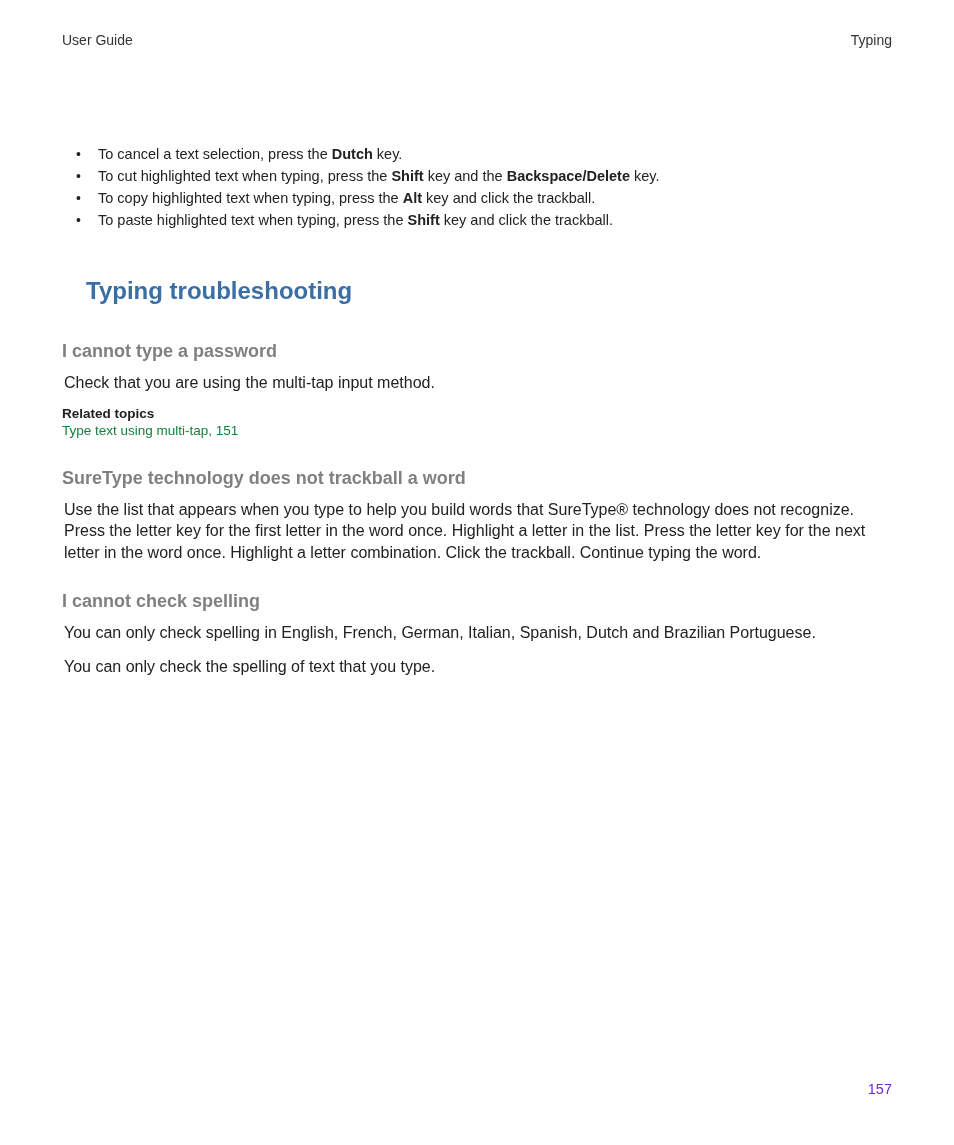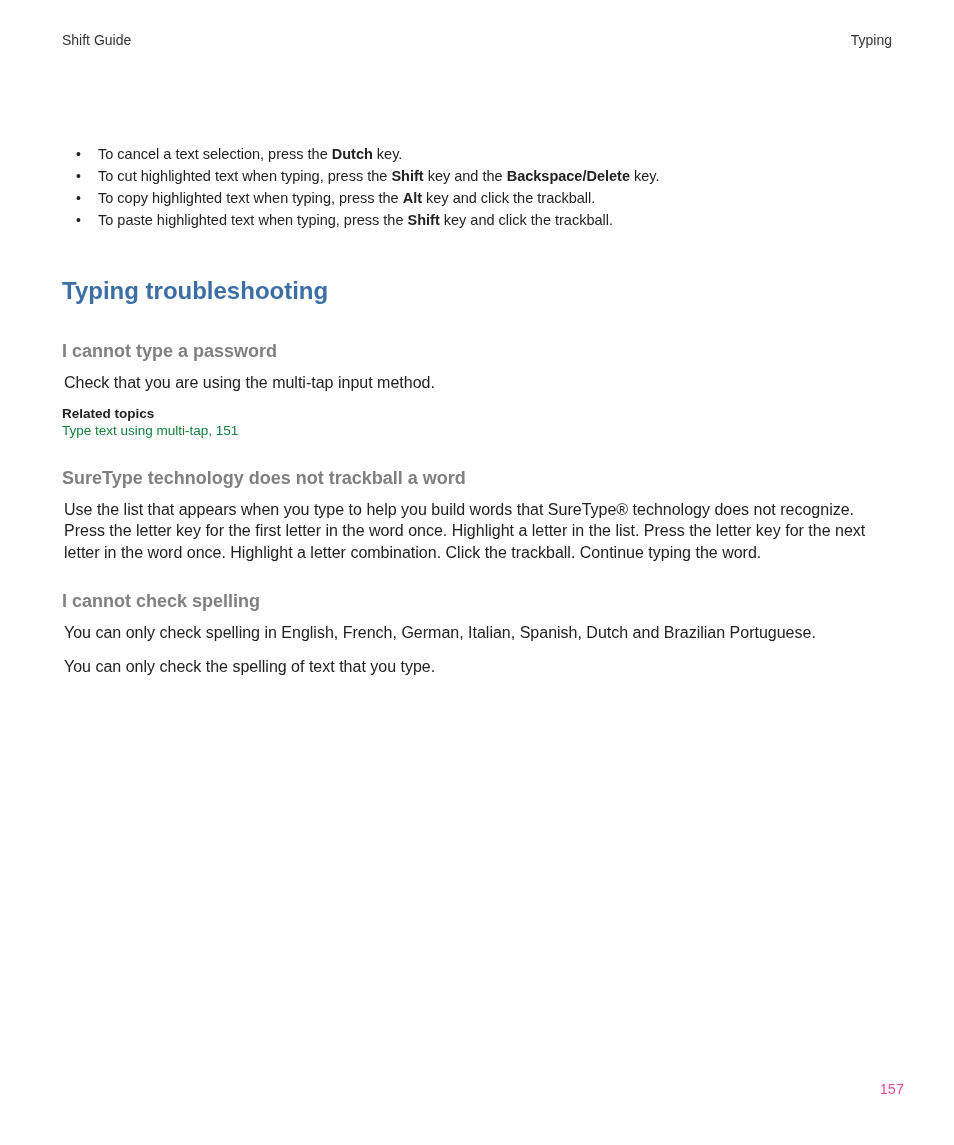--- a/index.html
+++ b/index.html
@@ -3,35 +3,35 @@
   <meta charset="utf-8">
   <style>
     * { box-sizing: border-box; margin: 0; padding: 0; }
     html, body { width: 954px; height: 1145px; background: #fff; font-family: "Segoe UI", "Helvetica Neue", Arial, sans-serif; color: #1a1a1a; }
     .page { position: relative; width: 954px; height: 1145px; padding: 32px 62px 40px 62px; }
     .hdr { display: flex; justify-content: space-between; font-size: 14px; color: #333; margin-bottom: 96px; }
     .bullets { list-style: none; padding-left: 8px; margin-bottom: 46px; }
     .bullets li { position: relative; padding-left: 28px; font-size: 14.5px; line-height: 1.45; color: #222; margin-bottom: 1px; }
     .bullets li::before { content: "•"; position: absolute; left: 6px; top: 0; font-size: 14px; color: #222; }
     .bold { font-weight: 700; }
-    .h1 { font-size: 24px; font-weight: 700; color: #3b6ea5; margin-bottom: 36px; }
+    .h1 { font-size: 24px; font-weight: 700; color: #3b6ea5; margin-bottom: 36px; margin-left: 24px; }
     .h2 { font-size: 18px; font-weight: 700; color: #808080; margin-bottom: 10px; }
     .para { font-size: 16px; line-height: 1.35; color: #222; margin-bottom: 12px; margin-left: 2px; }
     .subhead { font-size: 13.5px; font-weight: 700; color: #222; margin-bottom: 2px; }
     .link { font-size: 13.5px; color: #15803d; margin-bottom: 30px; display: block; cursor: pointer; }
     .sect { margin-bottom: 28px; }
-    .pagenum { position: absolute; right: 50px; bottom: 48px; font-size: 14.5px; color: #ec4899; }
+    .pagenum { position: absolute; right: 62px; bottom: 48px; font-size: 14.5px; color: #6d28d9; }
   </style>
 </head>
 <body>
 
 <div class="page">
 
   <div class="hdr">
-    <span>Shift Guide</span>
+    <span>User Guide</span>
     <span>Typing</span>
   </div>
 
   <ul class="bullets">
     <li>
       <span>To cancel a text selection, press the </span><span class="bold">Dutch</span><span> key.</span>
     </li>
     <li>
       <span>To cut highlighted text when typing, press the </span><span class="bold">Shift</span><span> key and the </span><span class="bold">Backspace/Delete</span><span> key.</span>
     </li>

